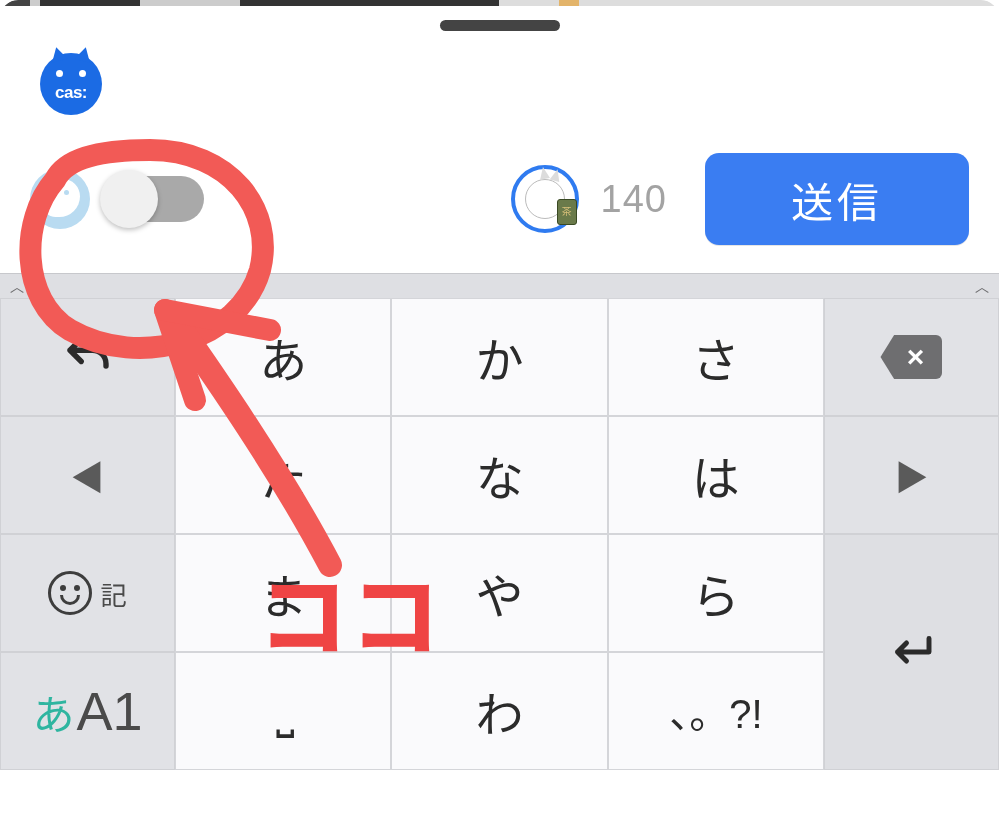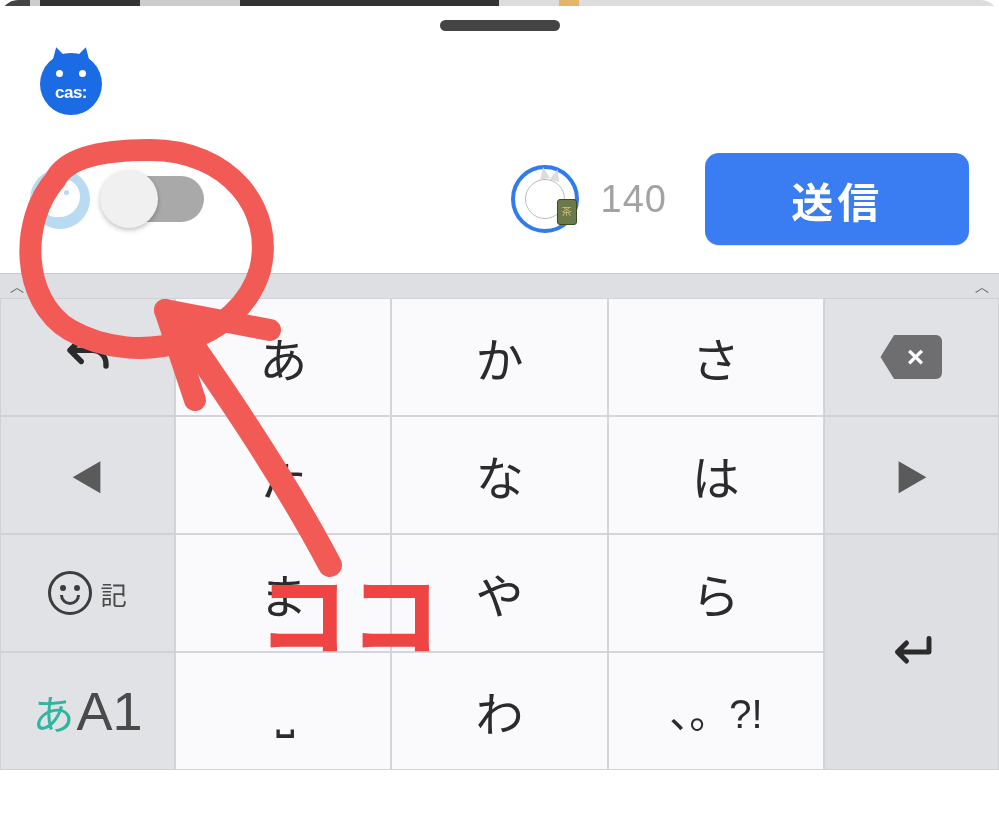--- a/index.html
+++ b/index.html
@@ -114,21 +114,21 @@
     .user-badge .cup::after {
       content: "茶"; position: absolute; color: #d9c07a; font-size: 10px;
       top: 3px; left: 4px;
     }
     .counter {
       font-size: 38px; color: #a3a3a3; margin-right: 38px; letter-spacing: 1px;
     }
     .send-btn {
       width: 264px; height: 92px; border-radius: 14px;
       background: #3a7df2; color: #fff; font-size: 42px;
-      font-weight: 700; display: flex; align-items: center; justify-content: center;
+      font-weight: 400; display: flex; align-items: center; justify-content: center;
       cursor: pointer; box-shadow: 0 1px 0 rgba(0,0,0,0.1);
       letter-spacing: 4px;
     }
     
     .kb-wrap {
       background: #dedfe3;
       width: 100%;
       border-top: 1px solid #c7c8cc;
     }
     .kb-top {

